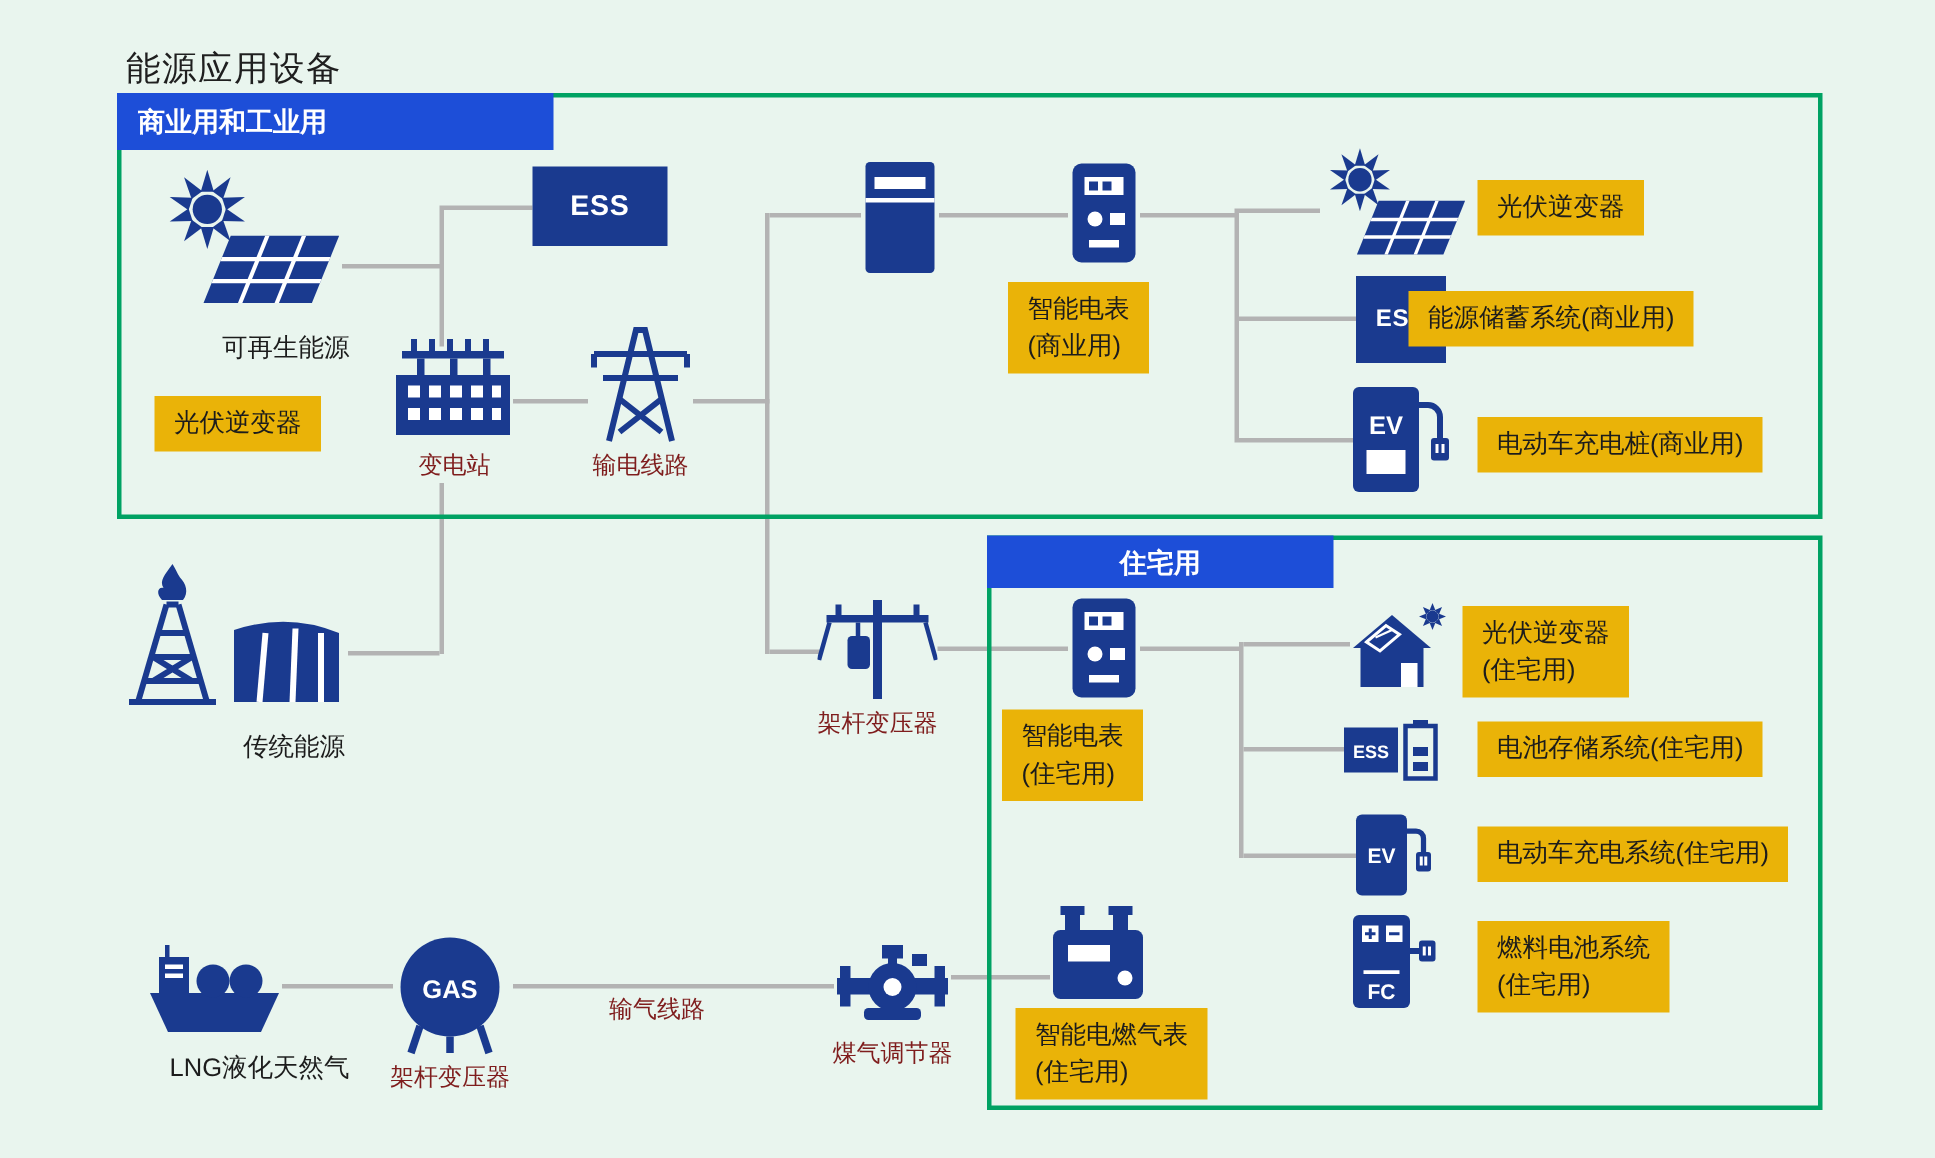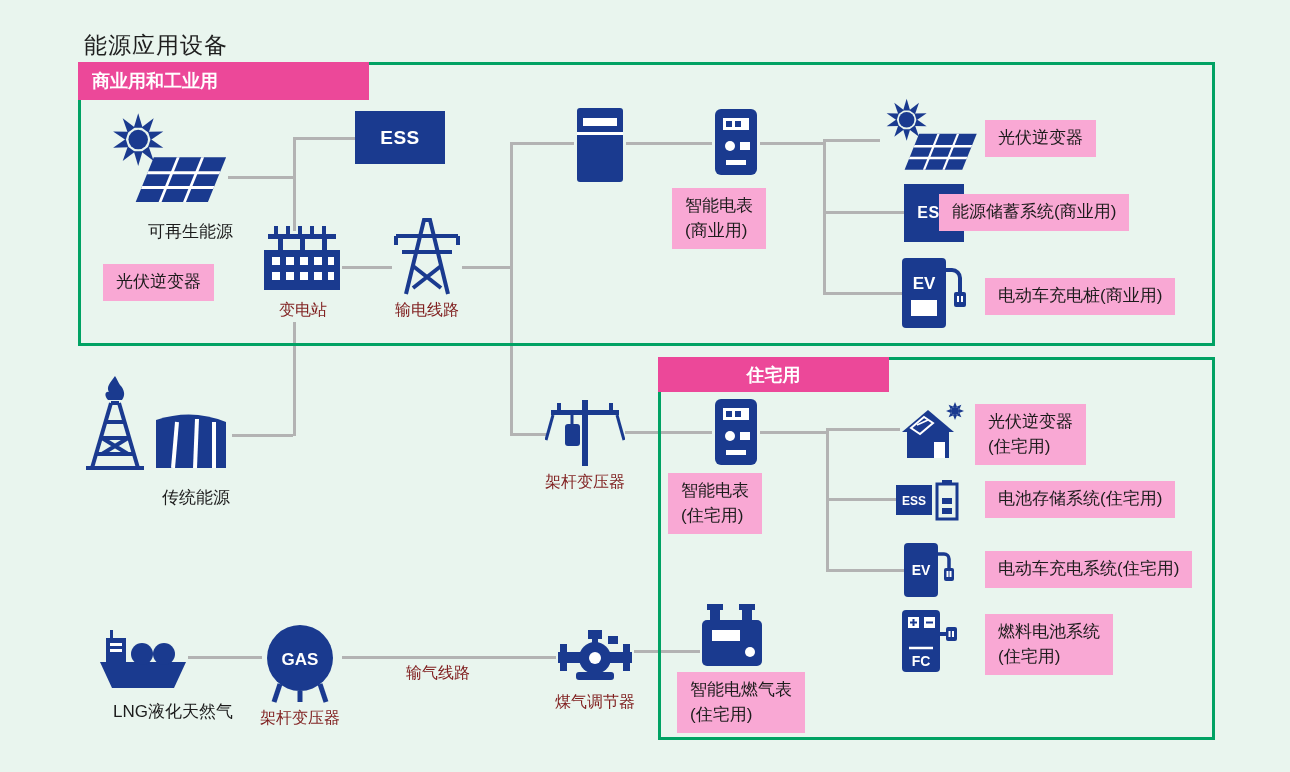--- a/index.html
+++ b/index.html
@@ -2,24 +2,24 @@
 <html><head>
 <meta charset="utf-8">
 <style>
   * { margin:0; padding:0; box-sizing:border-box; }
   html,body { background:#dfeee6; }
   body { font-family:"Liberation Sans","DejaVu Sans",sans-serif; }
   .canvas { position:relative; width:1290px; height:772px; background:#e9f5ee; overflow:hidden; }
   .title { position:absolute; color:#1f1f1f; font-size:23px; font-weight:500; letter-spacing:1px; }
   .line { position:absolute; background:#b3b3b3; }
   .box { position:absolute; border:3px solid #00a263; }
-  .box-header { position:absolute; background:#ec4899; color:#fff; font-size:18px; font-weight:bold; display:flex; align-items:center; }
+  .box-header { position:absolute; background:#1d4ed8; color:#fff; font-size:18px; font-weight:bold; display:flex; align-items:center; }
   .box-header.left { padding-left:14px; }
   .box-header.center { justify-content:center; }
-  .chip { position:absolute; background:#f9a8d4; color:#1c1c1c; font-size:17px; line-height:1.45; padding:6px 13px; white-space:nowrap; }
+  .chip { position:absolute; background:#eab308; color:#1c1c1c; font-size:17px; line-height:1.45; padding:6px 13px; white-space:nowrap; }
   .glabel { position:absolute; color:#7f1d1d; font-size:16px; text-align:center; white-space:nowrap; }
   .dlabel { position:absolute; color:#1c1c1c; font-size:17px; font-weight:500; text-align:right; white-space:nowrap; }
   .icon { position:absolute; color:#1a3a8f; }
   .icon svg { display:block; width:100%; height:100%; }
   .essbox { position:absolute; background:#1a3a8f; color:#fff; font-weight:bold; display:flex; align-items:center; justify-content:center; letter-spacing:0.5px; }
   svg text { font-family:"Liberation Sans","DejaVu Sans",sans-serif; font-weight:bold; }
 </style>
 </head>
 <body>
 

